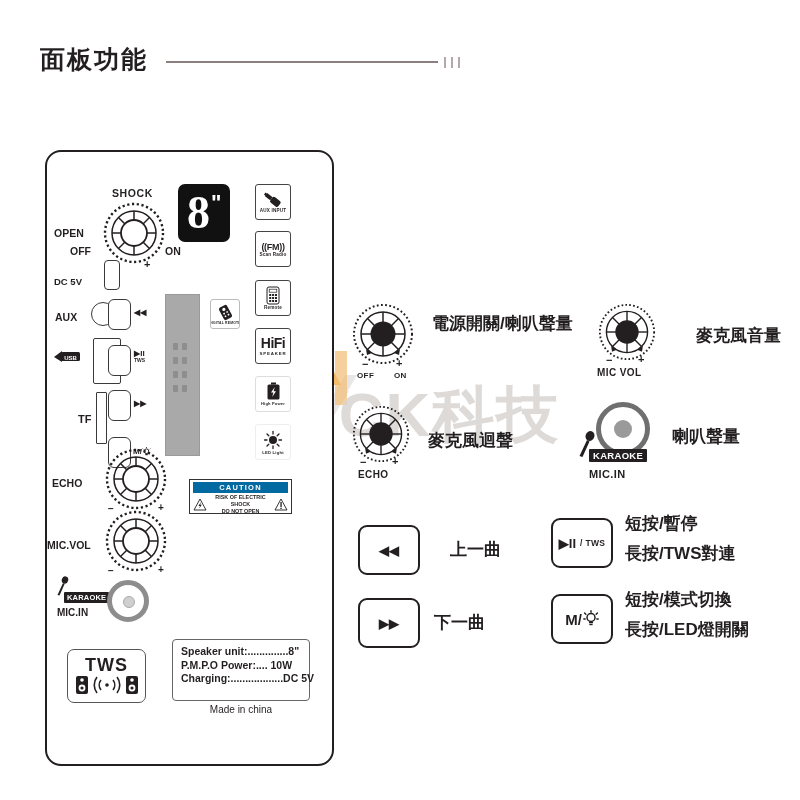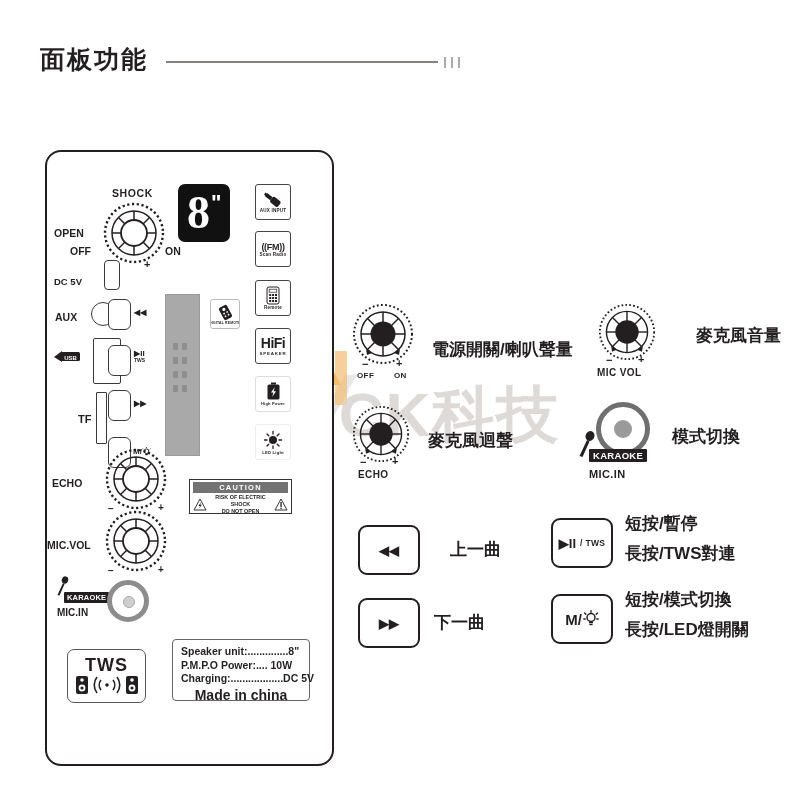--- a/index.html
+++ b/index.html
@@ -179,21 +179,21 @@
     position: absolute;
     border: 1px solid #333;
     background: #fff;
     display: flex;
     flex-direction: column;
     align-items: stretch;
     padding: 2px 3px;
     box-sizing: border-box;
   }
   .caution-top {
-    background: #737373;
+    background: #0369a1;
     color: #fff;
     font-size: 7.5px;
     font-weight: bold;
     text-align: center;
     letter-spacing: 1.2px;
     line-height: 11px;
   }
   .caution-body {
     display: flex;
     align-items: center;
@@ -219,24 +219,24 @@
     box-sizing: border-box;
   }
   .specline {
     font-size: 10.5px;
     font-weight: bold;
     color: #231f20;
     line-height: 13.5px;
     white-space: nowrap;
   }
   .specmade {
-    font-size: 14px;
-    font-weight: bold;
+    font-size: 10px;
+    font-weight: normal;
     text-align: center;
-    margin-top: 1px;
+    margin-top: 18px;
     color: #231f20;
   }
 
   
   .twsbadge {
     position: absolute;
     border: 1.4px solid #555;
     border-radius: 7px;
     background: #fff;
     display: flex;
@@ -636,21 +636,21 @@
     </g>
     <circle cx="31" cy="31" r="12.5" fill="#231f20"></circle>
     <polygon points="14,46 20,50 15,52" fill="#231f20"></polygon>
     <polygon points="48,46 42,50 47,52" fill="#231f20"></polygon>
   </svg>
 </div>
 <div class="legend-sign" style="left:362px; top:358px;">−</div>
 <div class="legend-sign" style="left:396px; top:357px;">+</div>
 <div class="legend-sub" style="left:357px; top:371px; font-size:8px;">OFF</div>
 <div class="legend-sub" style="left:394px; top:371px; font-size:8px;">ON</div>
-<div class="legend-text" style="left:432px; top:337px;">電源開關/喇叭聲量</div>
+<div class="legend-text" style="left:432px; top:311px;">電源開關/喇叭聲量</div>
 
 <div class="legend-item" style="left:598px; top:303px;">
   <svg width="58" height="58" viewBox="0 0 62 62" aria-hidden="true">
     <circle cx="31" cy="31" r="29" fill="none" stroke="#231f20" stroke-width="2" stroke-dasharray="1.8 2.4"></circle>
     <circle cx="31" cy="31" r="22" fill="none" stroke="#231f20" stroke-width="1.5"></circle>
     <g stroke="#231f20" stroke-width="1.5">
       <line x1="31" y1="9" x2="31" y2="22"></line>
       <line x1="46.5" y1="15.5" x2="38" y2="24"></line>
       <line x1="53" y1="31" x2="40" y2="31"></line>
       <line x1="46.5" y1="46.5" x2="38" y2="38"></line>
@@ -699,21 +699,21 @@
   </div>
 </div>
 <div style="position:absolute; left:578px; top:430px;">
   <svg width="18" height="30" viewBox="0 0 18 30" aria-hidden="true">
     <ellipse cx="12" cy="6" rx="4.4" ry="5" fill="#231f20" transform="rotate(18 12 6)"></ellipse>
     <path d="M9 10 L1.5 26 L4.5 27 L11.5 11.5 Z" fill="#231f20"></path>
   </svg>
 </div>
 <div style="position:absolute; left:589px; top:449px; background:#231f20; color:#fff; font-size:9.5px; font-weight:bold; padding:1px 4px; border-radius:1px; letter-spacing:0.3px;">KARAOKE</div>
 <div class="legend-sub" style="left:589px; top:468px; font-size:11px;">MIC.IN</div>
-<div class="legend-text" style="left:672px; top:424px;">模式切換</div>
+<div class="legend-text" style="left:672px; top:424px;">喇叭聲量</div>
 
 <div class="bigbtn" style="left:358px; top:525px;">
   <span class="bigbtn-lab">◀◀</span>
 </div>
 <div class="legend-text" style="left:450px; top:537px;">上一曲</div>
 
 <div class="bigbtn" style="left:358px; top:598px;">
   <span class="bigbtn-lab">▶▶</span>
 </div>
 <div class="legend-text" style="left:434px; top:610px;">下一曲</div>

